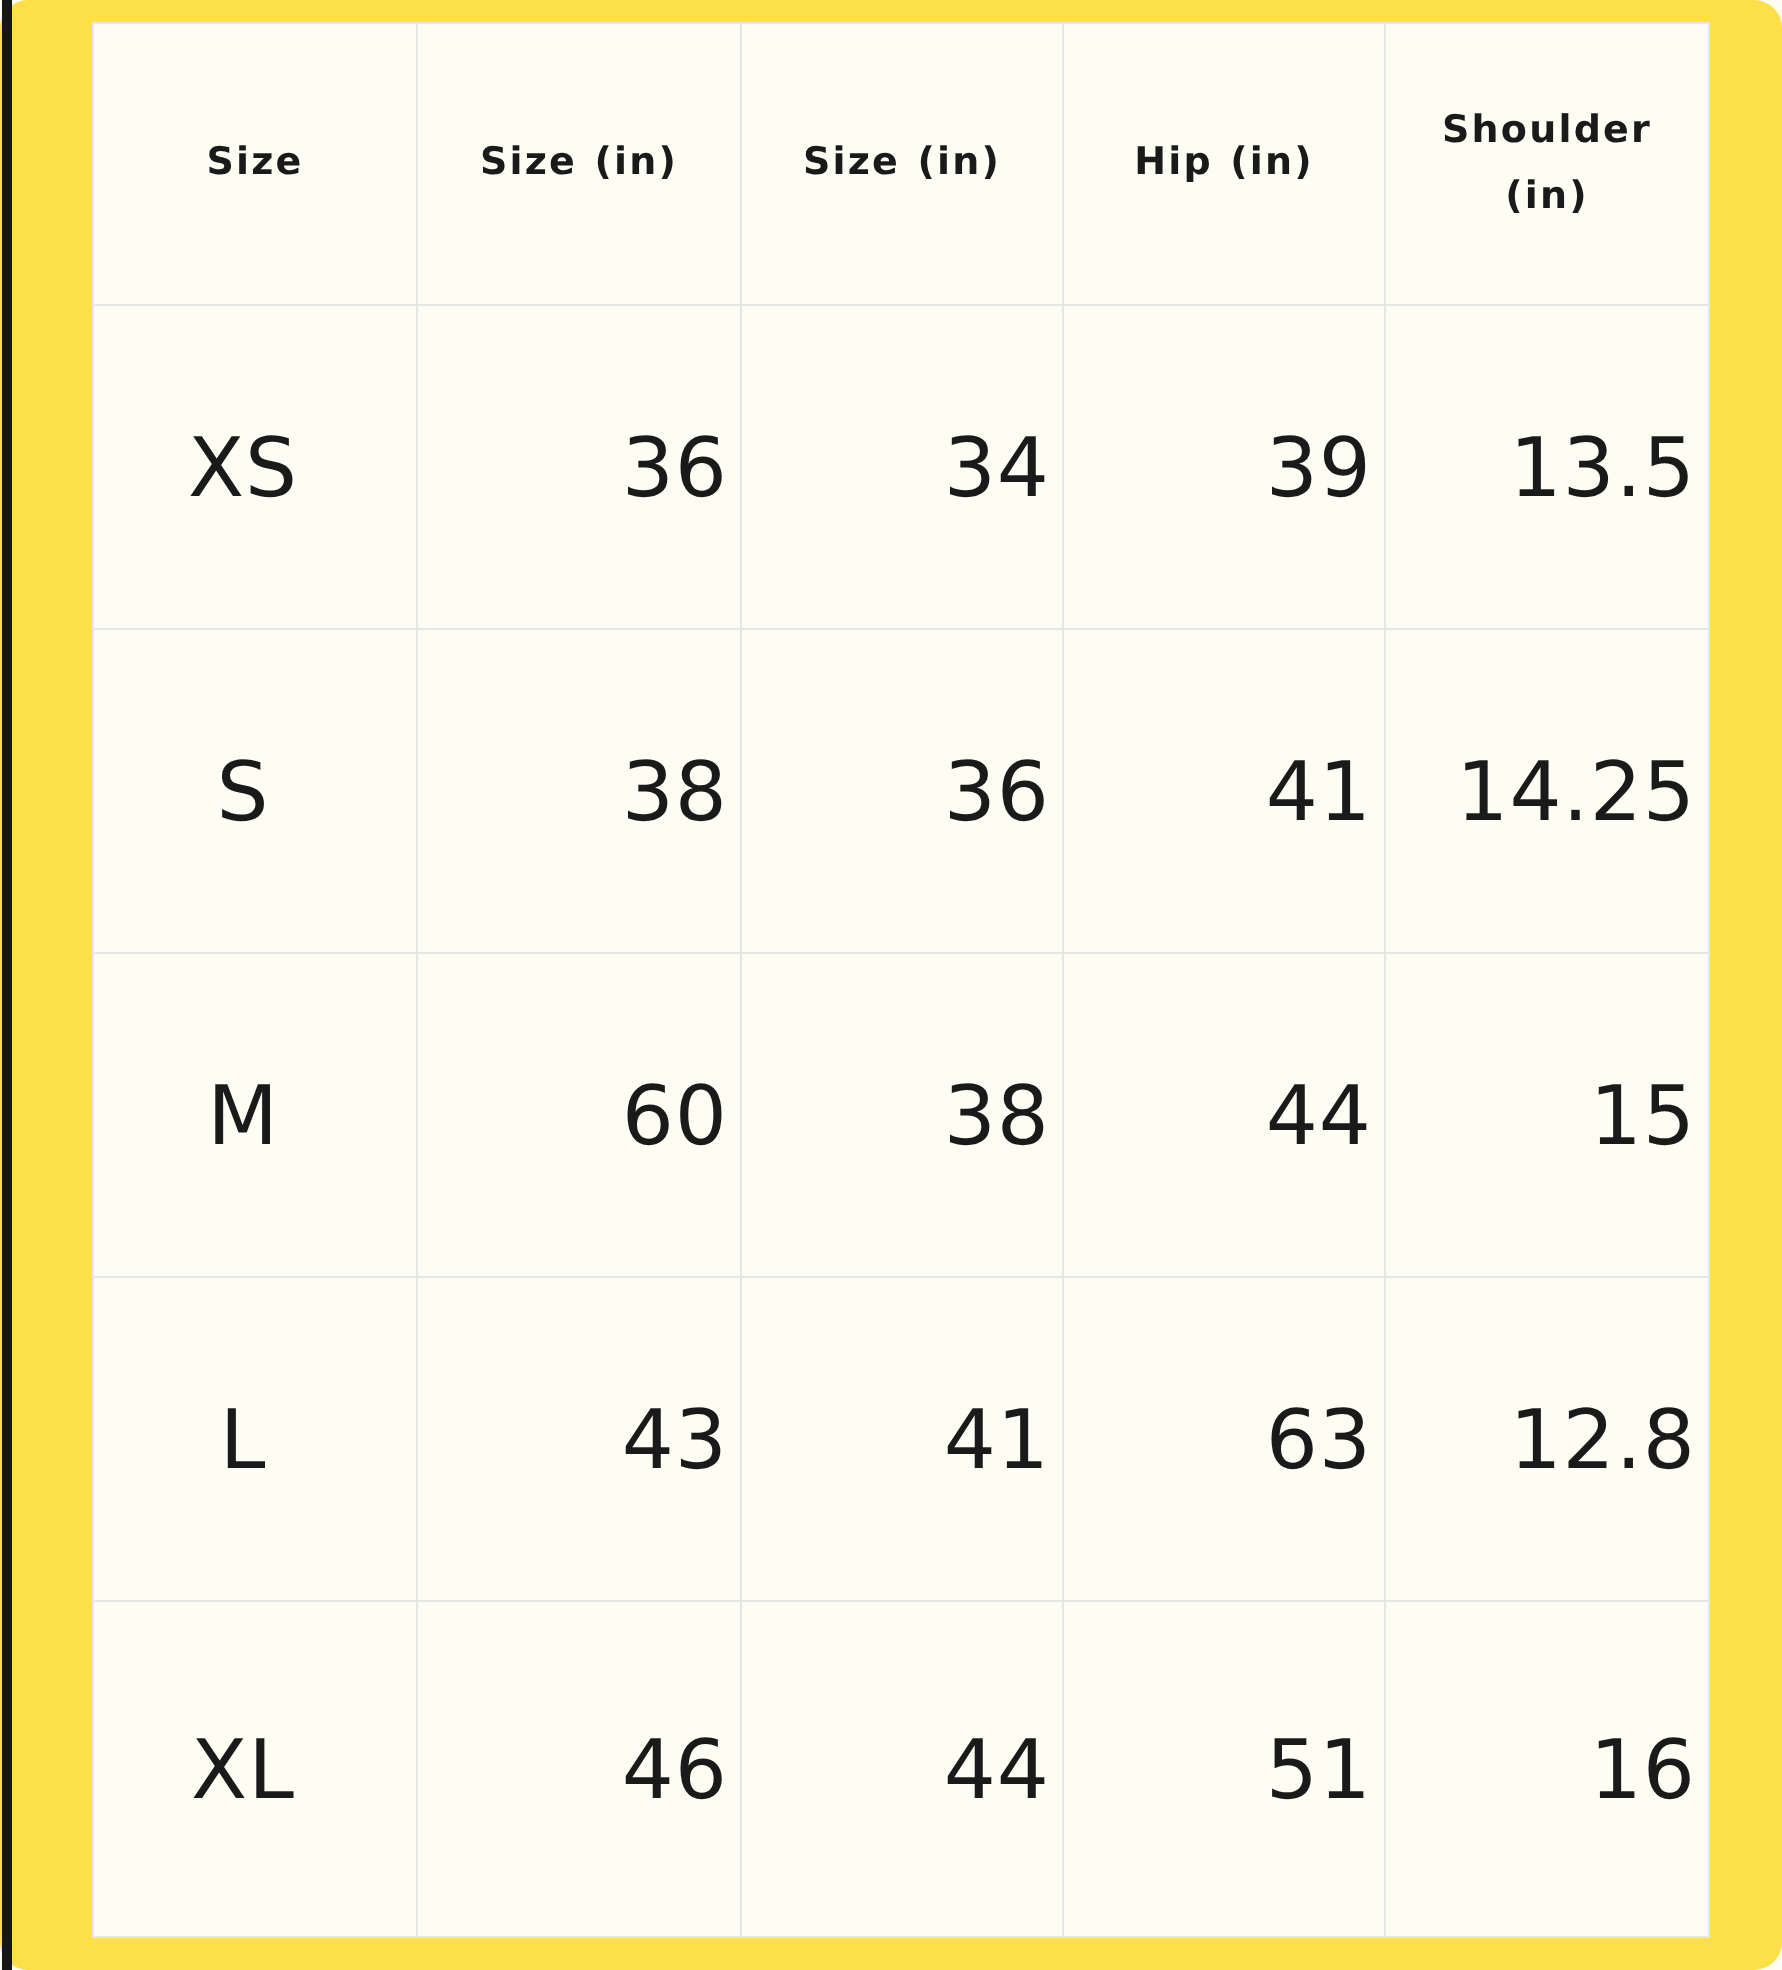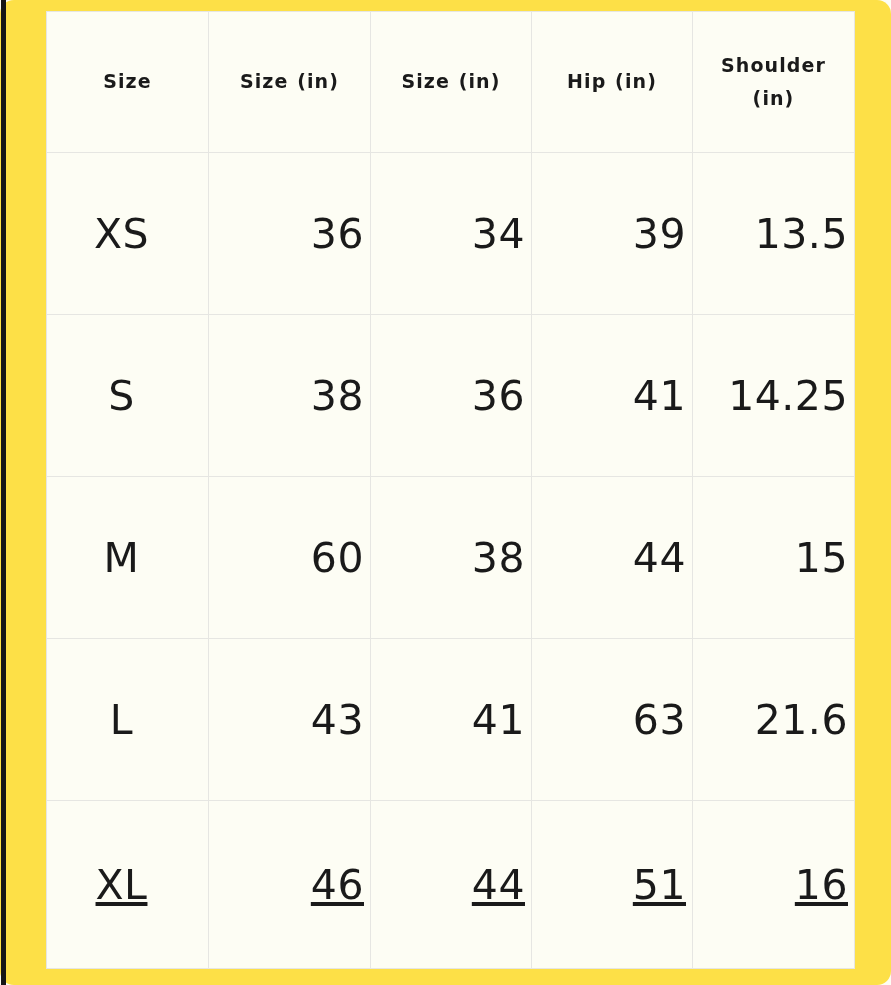--- a/index.html
+++ b/index.html
@@ -80,21 +80,20 @@
 
   tbody td {
     height: 161px;
     font-size: 41px;
     font-weight: 400;
     letter-spacing: 0.5px;
   }
 
   tbody tr:last-child td {
     height: 167px;
-    text-decoration: underline;
   }
 
   
   tbody td.size-cell {
     text-indent: -12px;
     margin-left: 48px;
   }
   tbody td.num-cell {
     text-indent: -4px;
     text-align: right;
@@ -144,21 +143,21 @@
           <td class="num-cell">60</td>
           <td class="num-cell">38</td>
           <td class="num-cell">44</td>
           <td class="num-cell">15</td>
         </tr>
         <tr>
           <td class="size-cell">L</td>
           <td class="num-cell">43</td>
           <td class="num-cell">41</td>
           <td class="num-cell">63</td>
-          <td class="num-cell">21.6</td>
+          <td class="num-cell">12.8</td>
         </tr>
         <tr>
           <td class="size-cell">XL</td>
           <td class="num-cell">46</td>
           <td class="num-cell">44</td>
           <td class="num-cell">51</td>
           <td class="num-cell">16</td>
         </tr>
       </tbody>
     </table>

